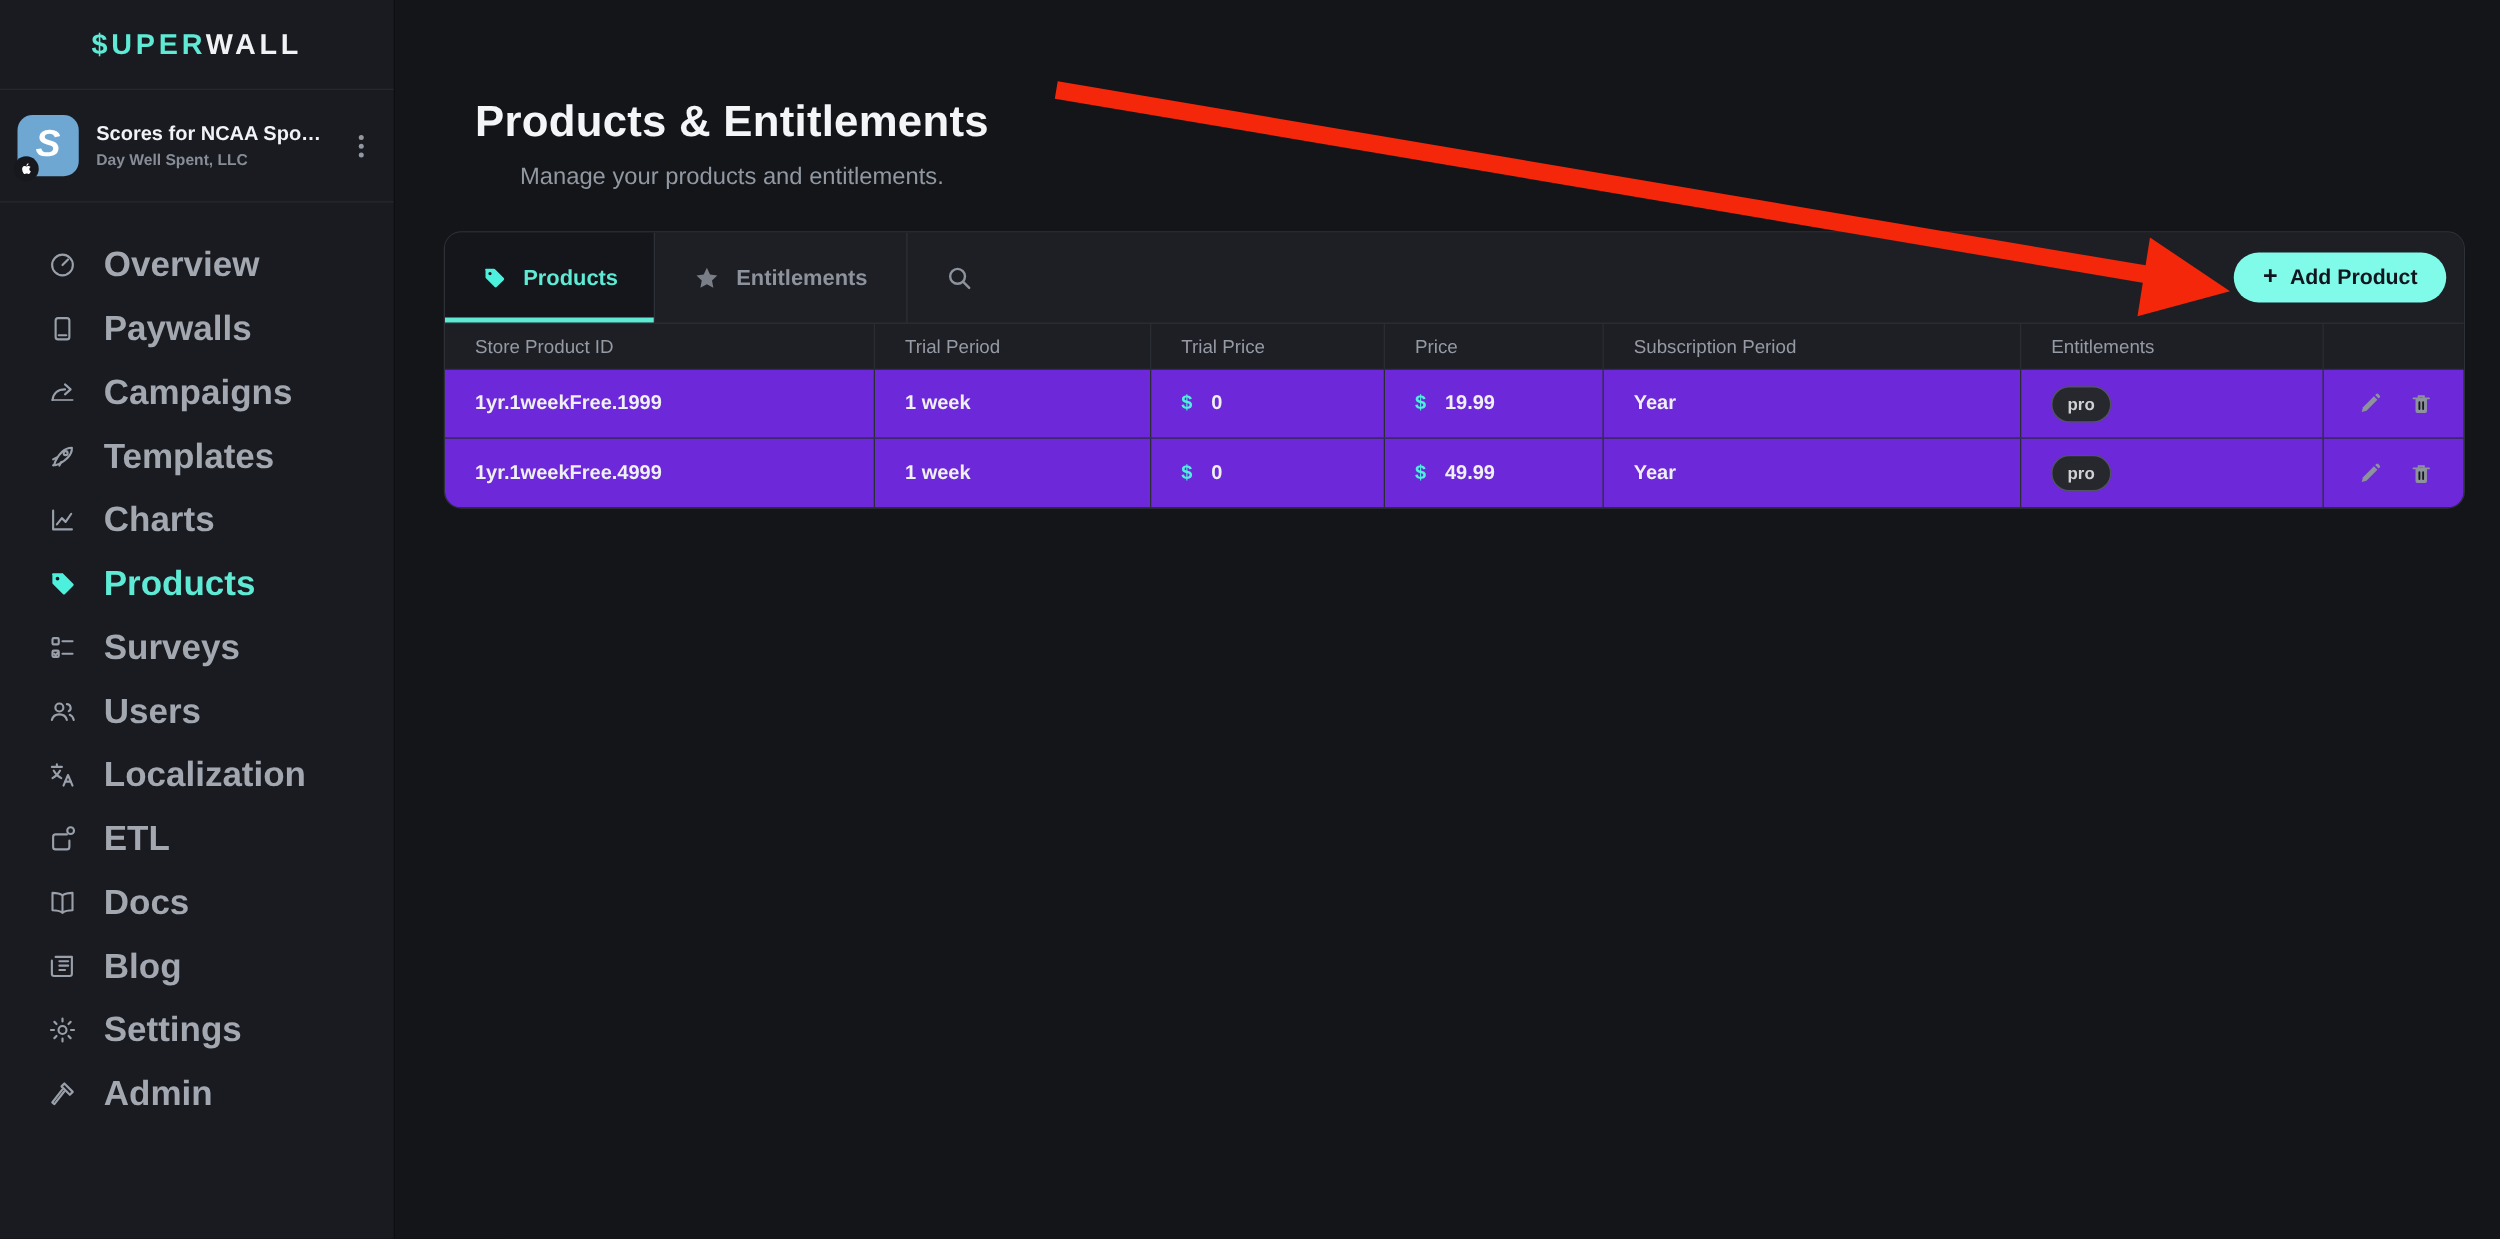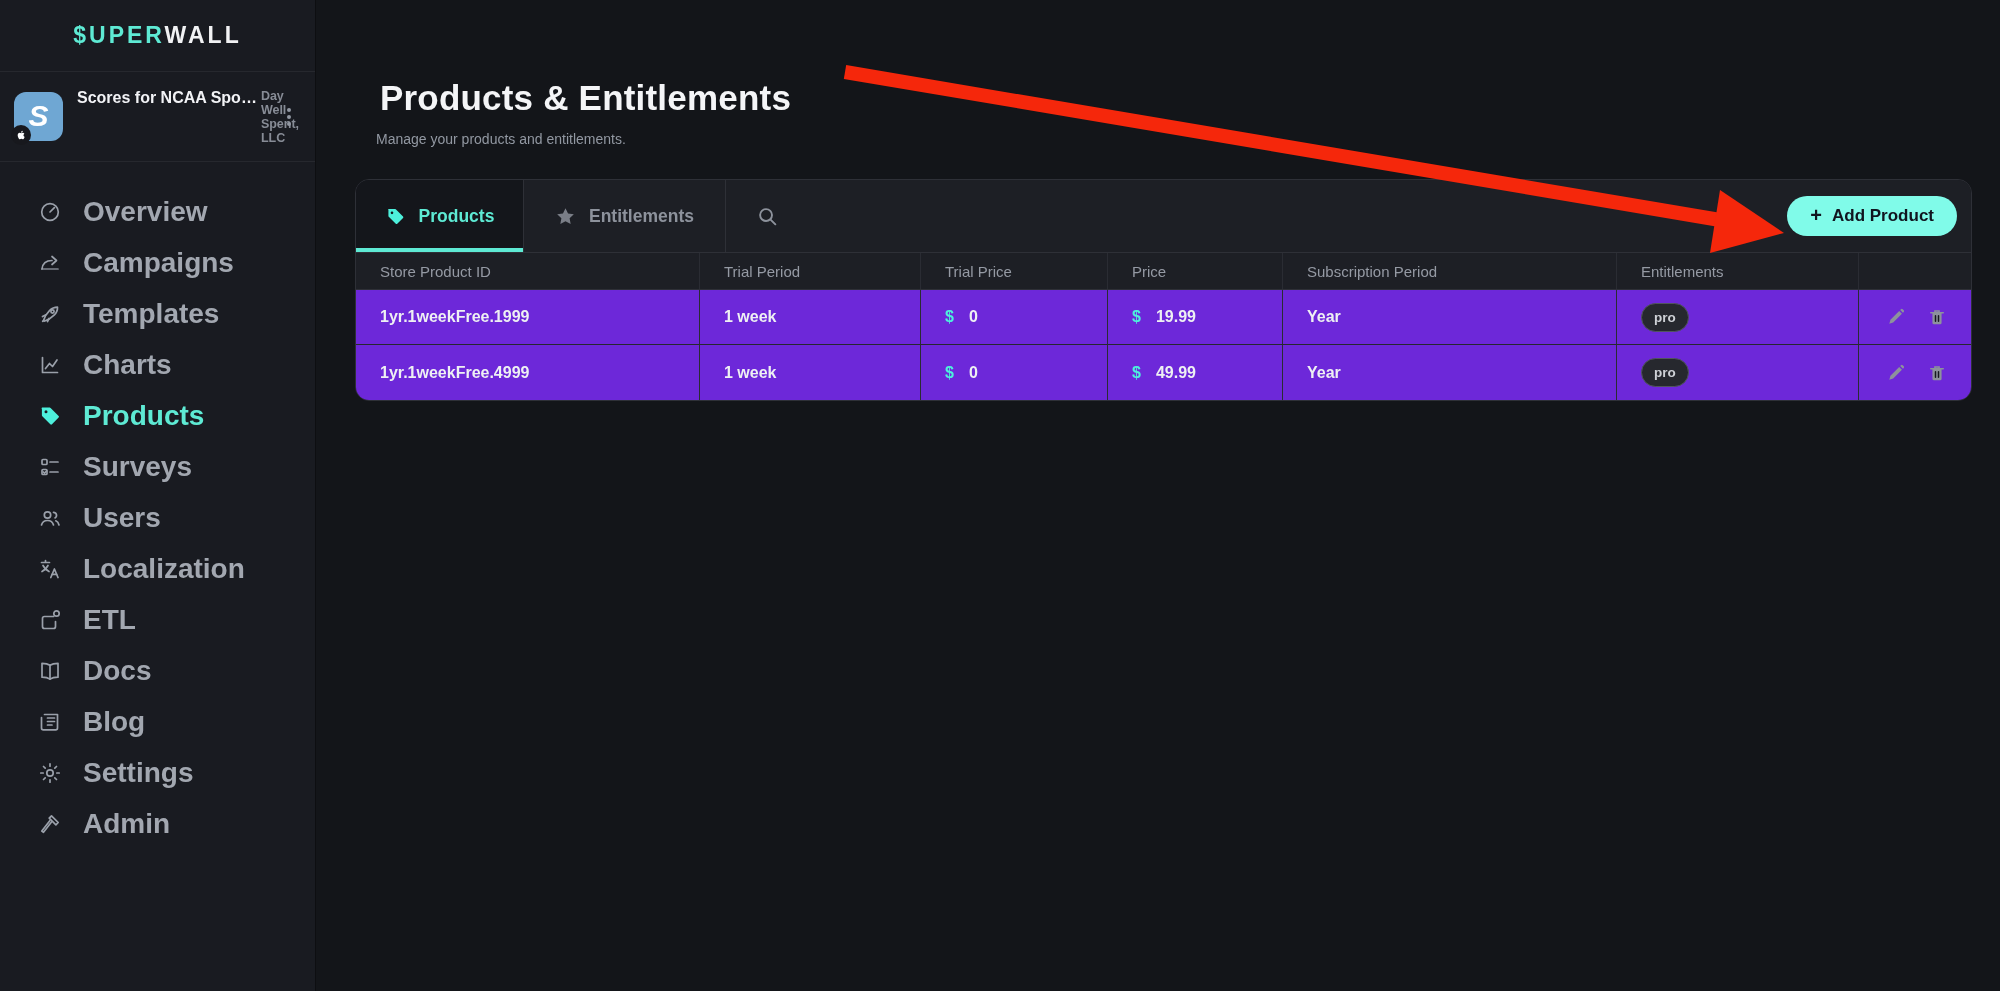--- a/index.html
+++ b/index.html
@@ -41,42 +41,42 @@
   .app-icon .initial {
     color: #fff; font-size: 30px; font-weight: 700; font-style: italic;
     transform: translateY(-1px);
   }
   .apple-badge {
     position: absolute; left: -3px; bottom: -4px;
     width: 20px; height: 20px; border-radius: 50%;
     background: #17181d; display: flex; align-items: center; justify-content: center;
   }
   .apple-badge svg { width: 12px; height: 12px; fill: #fff; }
-  .app-meta { display: flex; flex-direction: row; gap: 4px; min-width: 0; flex: 1; }
+  .app-meta { display: flex; flex-direction: column; gap: 4px; min-width: 0; flex: 1; }
   .app-name { font-size: 16px; font-weight: 700; color: #f2f3f6; white-space: nowrap; }
   .app-org { font-size: 12.5px; font-weight: 600; color: #878c96; }
   .kebab { display: flex; flex-direction: column; gap: 3px; padding: 6px 4px; cursor: pointer; }
   .kebab i { width: 4px; height: 4px; border-radius: 50%; background: #9298a2; }
 
   .nav { padding-top: 24px; display: flex; flex-direction: column; }
   .nav-item {
     height: 51px; display: flex; align-items: center; gap: 21px;
     padding-left: 38px; cursor: pointer;
     color: #a2a7b0; font-size: 28px; font-weight: 600;
   }
   .nav-item .ico { width: 24px; height: 24px; display: flex; align-items: center; justify-content: center; color: #9aa0aa; }
   .nav-item .ico svg { width: 24px; height: 24px; stroke: currentColor; fill: none; stroke-width: 1.7; stroke-linecap: round; stroke-linejoin: round; }
   .nav-item.active { color: var(--c-accent, #5eead4); }
   .nav-item.active .ico { color: var(--c-accent_icon, #4df0dc); }
   .nav-item.active .ico svg { fill: currentColor; stroke: none; }
 
   
   .main { position: relative; flex: 1; height: 100%; background: #131519; }
   .page-title { margin: 78px 0 0 64px; font-size: 35px; font-weight: 700; color: #f4f5f7; letter-spacing: .2px; }
-  .page-subtitle { margin: 13px 0 0 60px; font-size: 14px; font-weight: 500; color: #9298a2; }
+  .page-subtitle { margin: 13px 0 0 100px; font-size: 19px; font-weight: 500; color: #9298a2; }
 
   
   .arrow-overlay { position: absolute; left: 0; top: 0; width: 1684px; height: 300px; z-index: 5; pointer-events: none; }
   .arrow-overlay line { stroke: var(--c-arrow, #f5270b); }
   .arrow-overlay polygon { fill: var(--c-arrow, #f5270b); }
 
   
   .card {
     margin: 32px 28px 0 39px; width: 1617px;
     border: 1px solid #2e3037; border-radius: 14px;
@@ -166,20 +166,29 @@
       <div class="nav-item">
         <span class="ico">
           <svg viewBox="0 0 24 24">
               <circle cx="12" cy="12" r="8.3"></circle>
               <path d="M12 12l4.4-4.4"></path>
             </svg>
         </span>
         <span>Overview</span>
       </div>
 
+      <div class="nav-item">
+        <span class="ico">
+          <svg viewBox="0 0 24 24">
+              <rect x="6.5" y="3.5" width="11" height="17" rx="2"></rect>
+              <path d="M9 17.2h6"></path>
+            </svg>
+        </span>
+        <span>Paywalls</span>
+      </div>
 
       <div class="nav-item">
         <span class="ico">
           <svg viewBox="0 0 24 24">
               <path d="M4 18c.5-5 4-8.5 10-8.5"></path>
               <path d="M14 5.5l4.5 4-4.5 4"></path>
               <path d="M4 18h16" opacity="0.8"></path>
             </svg>
         </span>
         <span>Campaigns</span>

